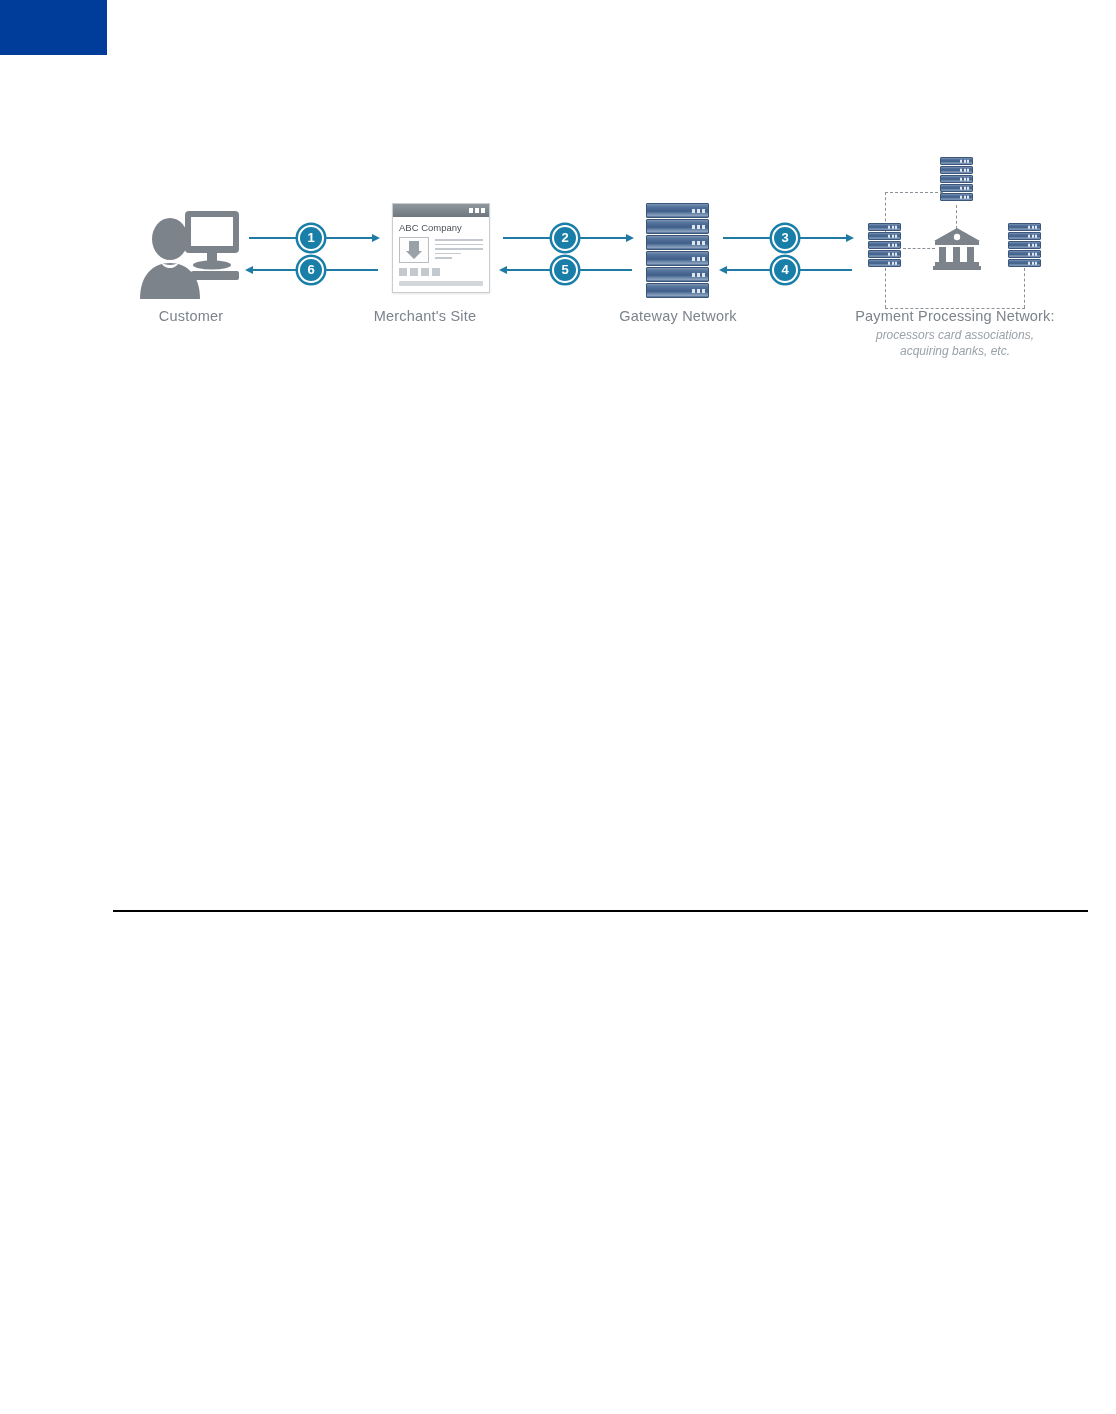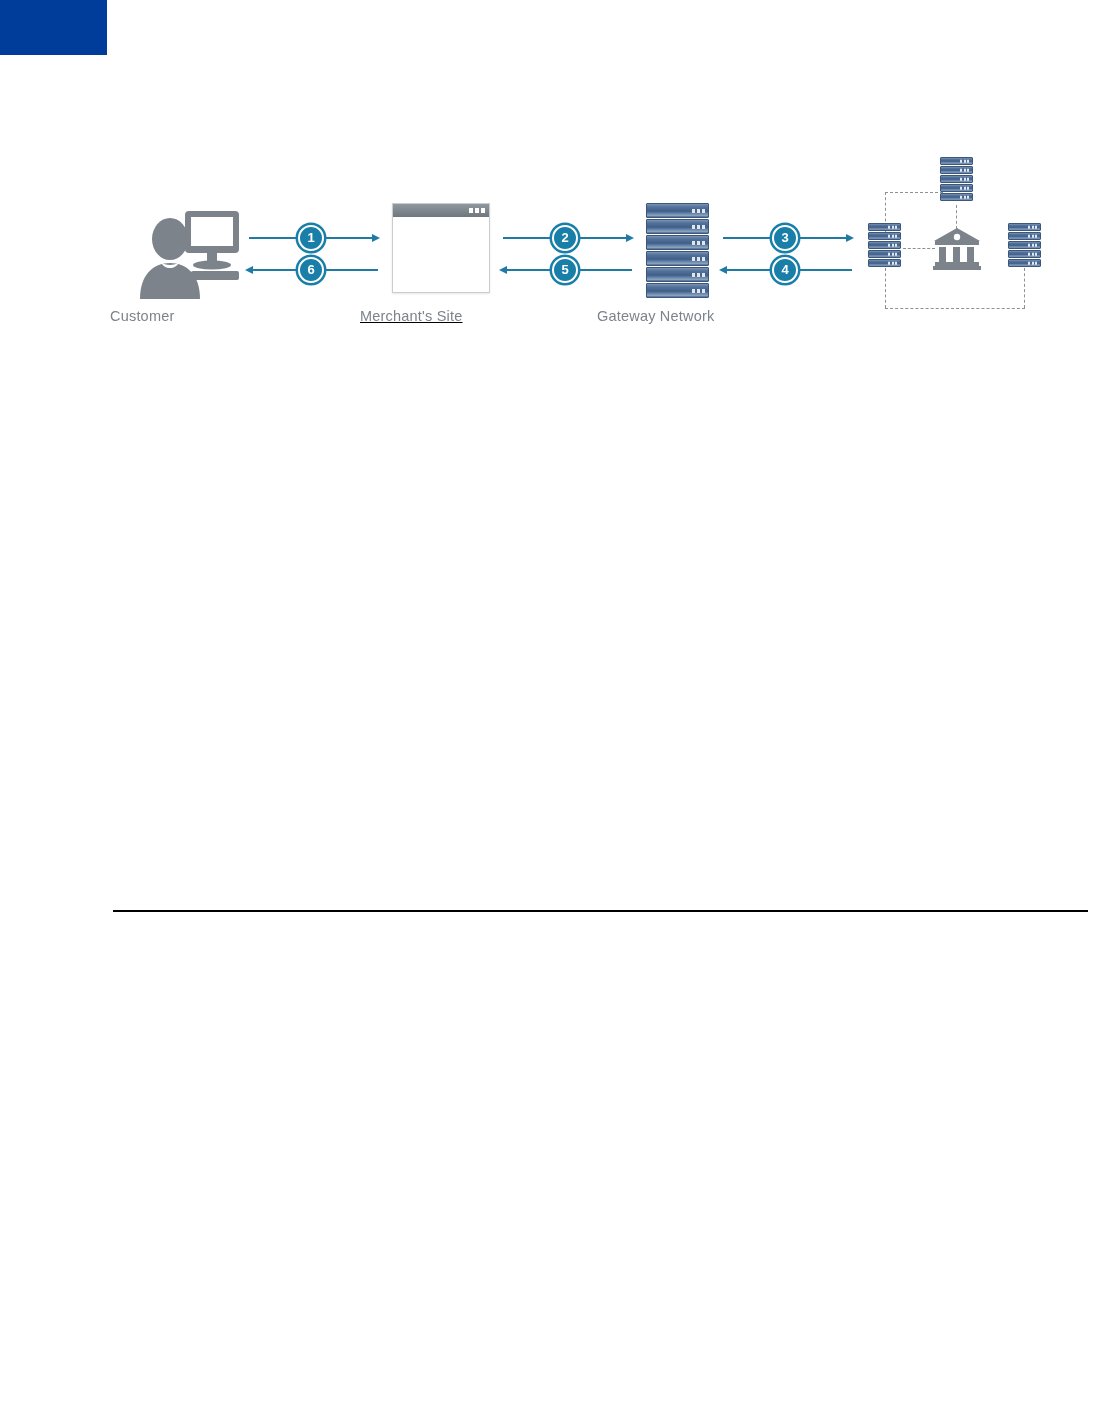--- a/index.html
+++ b/index.html
@@ -29,20 +29,21 @@
   .diagram {
     position: absolute;
     left: 0;
     top: 0;
     width: 1116px;
     height: 400px;
   }
 
   .node {
     position: absolute;
+    text-align: center;
   }
 
   .node-label {
     font-size: 14.5px;
     color: #7c838b;
     letter-spacing: 0.2px;
     white-space: nowrap;
   }
   .node-sublabel {
     font-size: 12px;
@@ -276,22 +277,46 @@
   <div class="step-badge" style="left:298px; top:257px;">6</div>
 
   <div class="browser">
     <div class="browser-titlebar">
       <div class="browser-dots">
         <i></i>
           <i></i>
           <i></i>
       </div>
     </div>
-  </div>
-  <div class="node" style="left:360px; top:308px; width:162px;text-decoration:underline;">
+    <div class="browser-body">
+      <div class="browser-heading">ABC Company</div>
+      <div class="browser-row">
+        <div class="browser-thumb">
+          <svg width="28" height="24" viewBox="0 0 28 24" xmlns="http://www.w3.org/2000/svg">
+            <path d="M9 3 L19 3 L19 13 L22 13 L14 21 L6 13 L9 13 Z" fill="#9aa1a8"></path>
+          </svg>
+        </div>
+        <div class="browser-lines">
+          <span></span>
+            <span></span>
+            <span></span>
+            <span></span>
+            <span></span>
+        </div>
+      </div>
+      <div class="browser-squares">
+        <i></i>
+          <i></i>
+          <i></i>
+          <i></i>
+      </div>
+      <div class="browser-bar"></div>
+    </div>
+  </div>
+  <div class="node" style="left:344px; top:308px; width:162px;">
     <div class="node-label">Merchant's Site</div>
   </div>
 
   <div class="arrow-line" style="left:503px; top:237px; width:125px;"></div>
   <div class="arrow-head right" style="left:626px; top:233.5px;"></div>
   <div class="step-badge" style="left:552px; top:225px;">2</div>
 
   <div class="arrow-line" style="left:507px; top:269px; width:125px;"></div>
   <div class="arrow-head left" style="left:499px; top:265.5px;"></div>
   <div class="step-badge" style="left:552px; top:257px;">5</div>
@@ -480,16 +505,21 @@
       <circle cx="25" cy="11" r="3.2" fill="#ffffff"></circle>
       <rect x="3" y="15" width="44" height="4" fill="#7c838b"></rect>
       <rect x="7" y="21" width="7" height="15" fill="#7c838b"></rect>
       <rect x="21" y="21" width="7" height="15" fill="#7c838b"></rect>
       <rect x="35" y="21" width="7" height="15" fill="#7c838b"></rect>
       <rect x="3" y="36" width="44" height="4" fill="#7c838b"></rect>
       <rect x="1" y="40" width="48" height="4" fill="#7c838b"></rect>
     </svg>
   </div>
 
+  <div class="node" style="left:815px; top:308px; width:280px;">
+    <div class="node-label">Payment Processing Network:</div>
+    <div class="node-sublabel">processors card associations,</div>
+    <div class="node-sublabel" style="margin-top:0;">acquiring banks, etc.</div>
+  </div>
 
 </div>
 
 <div class="page-rule"></div>
 
 </body></html>

